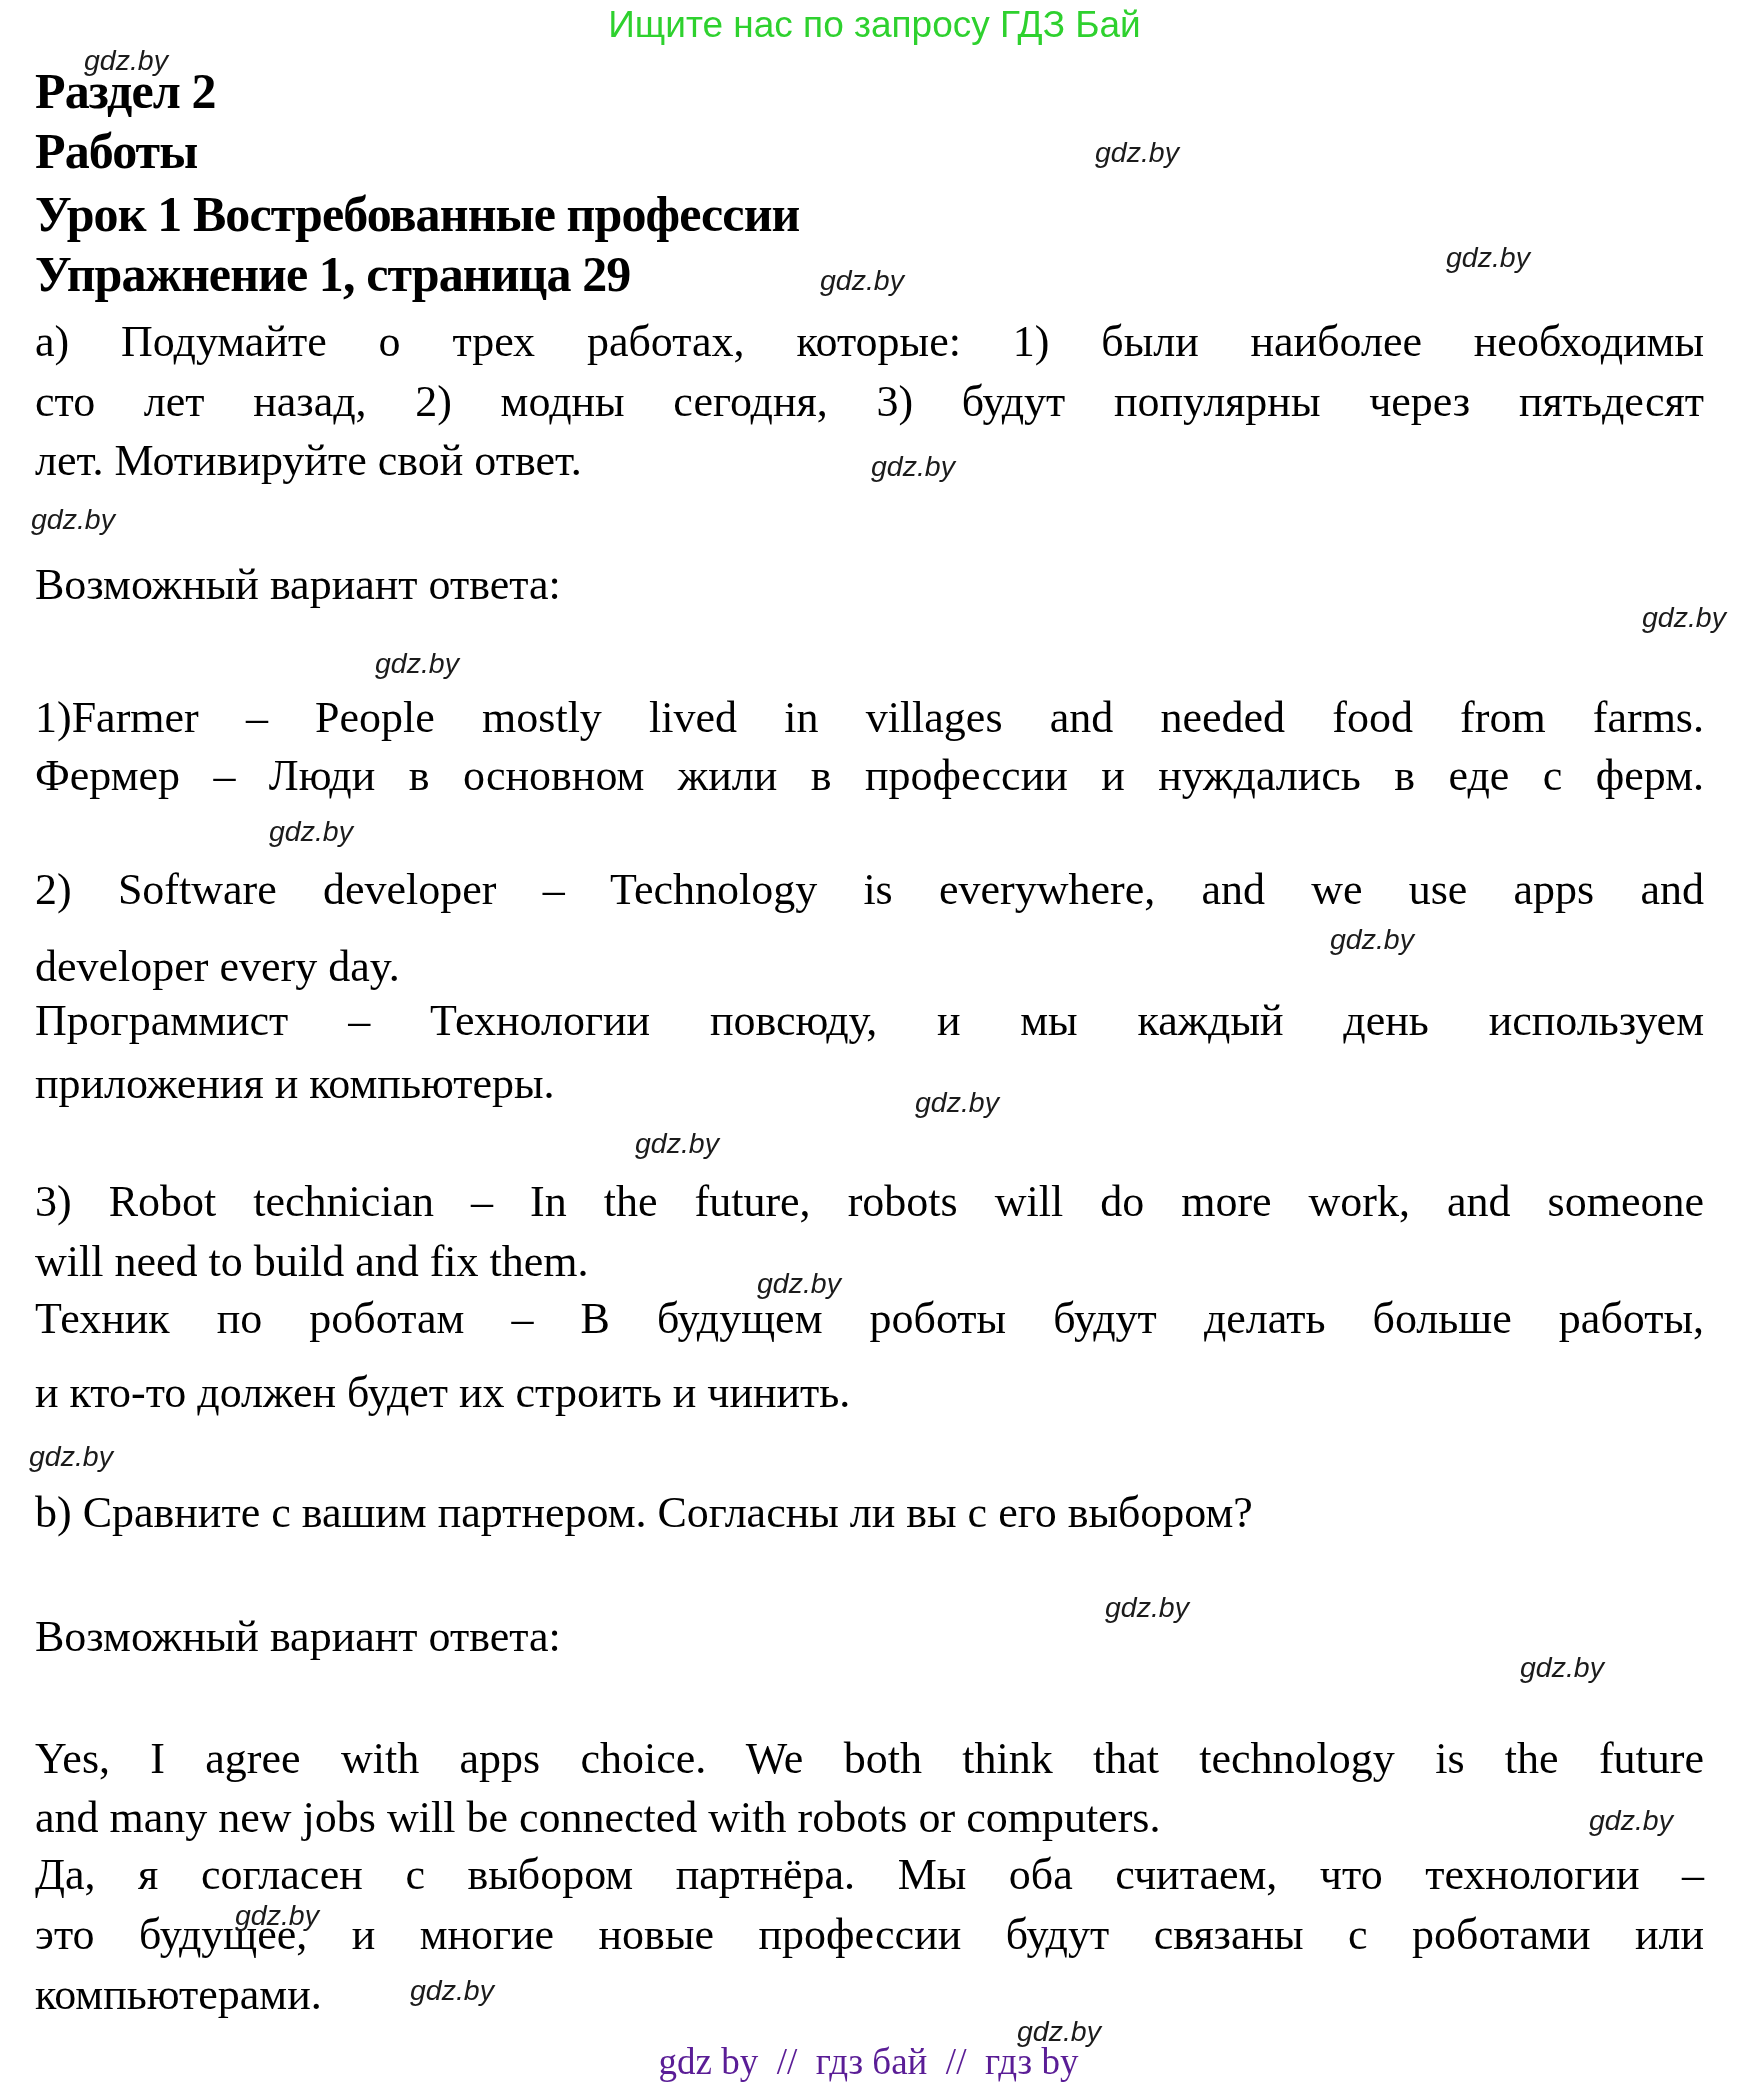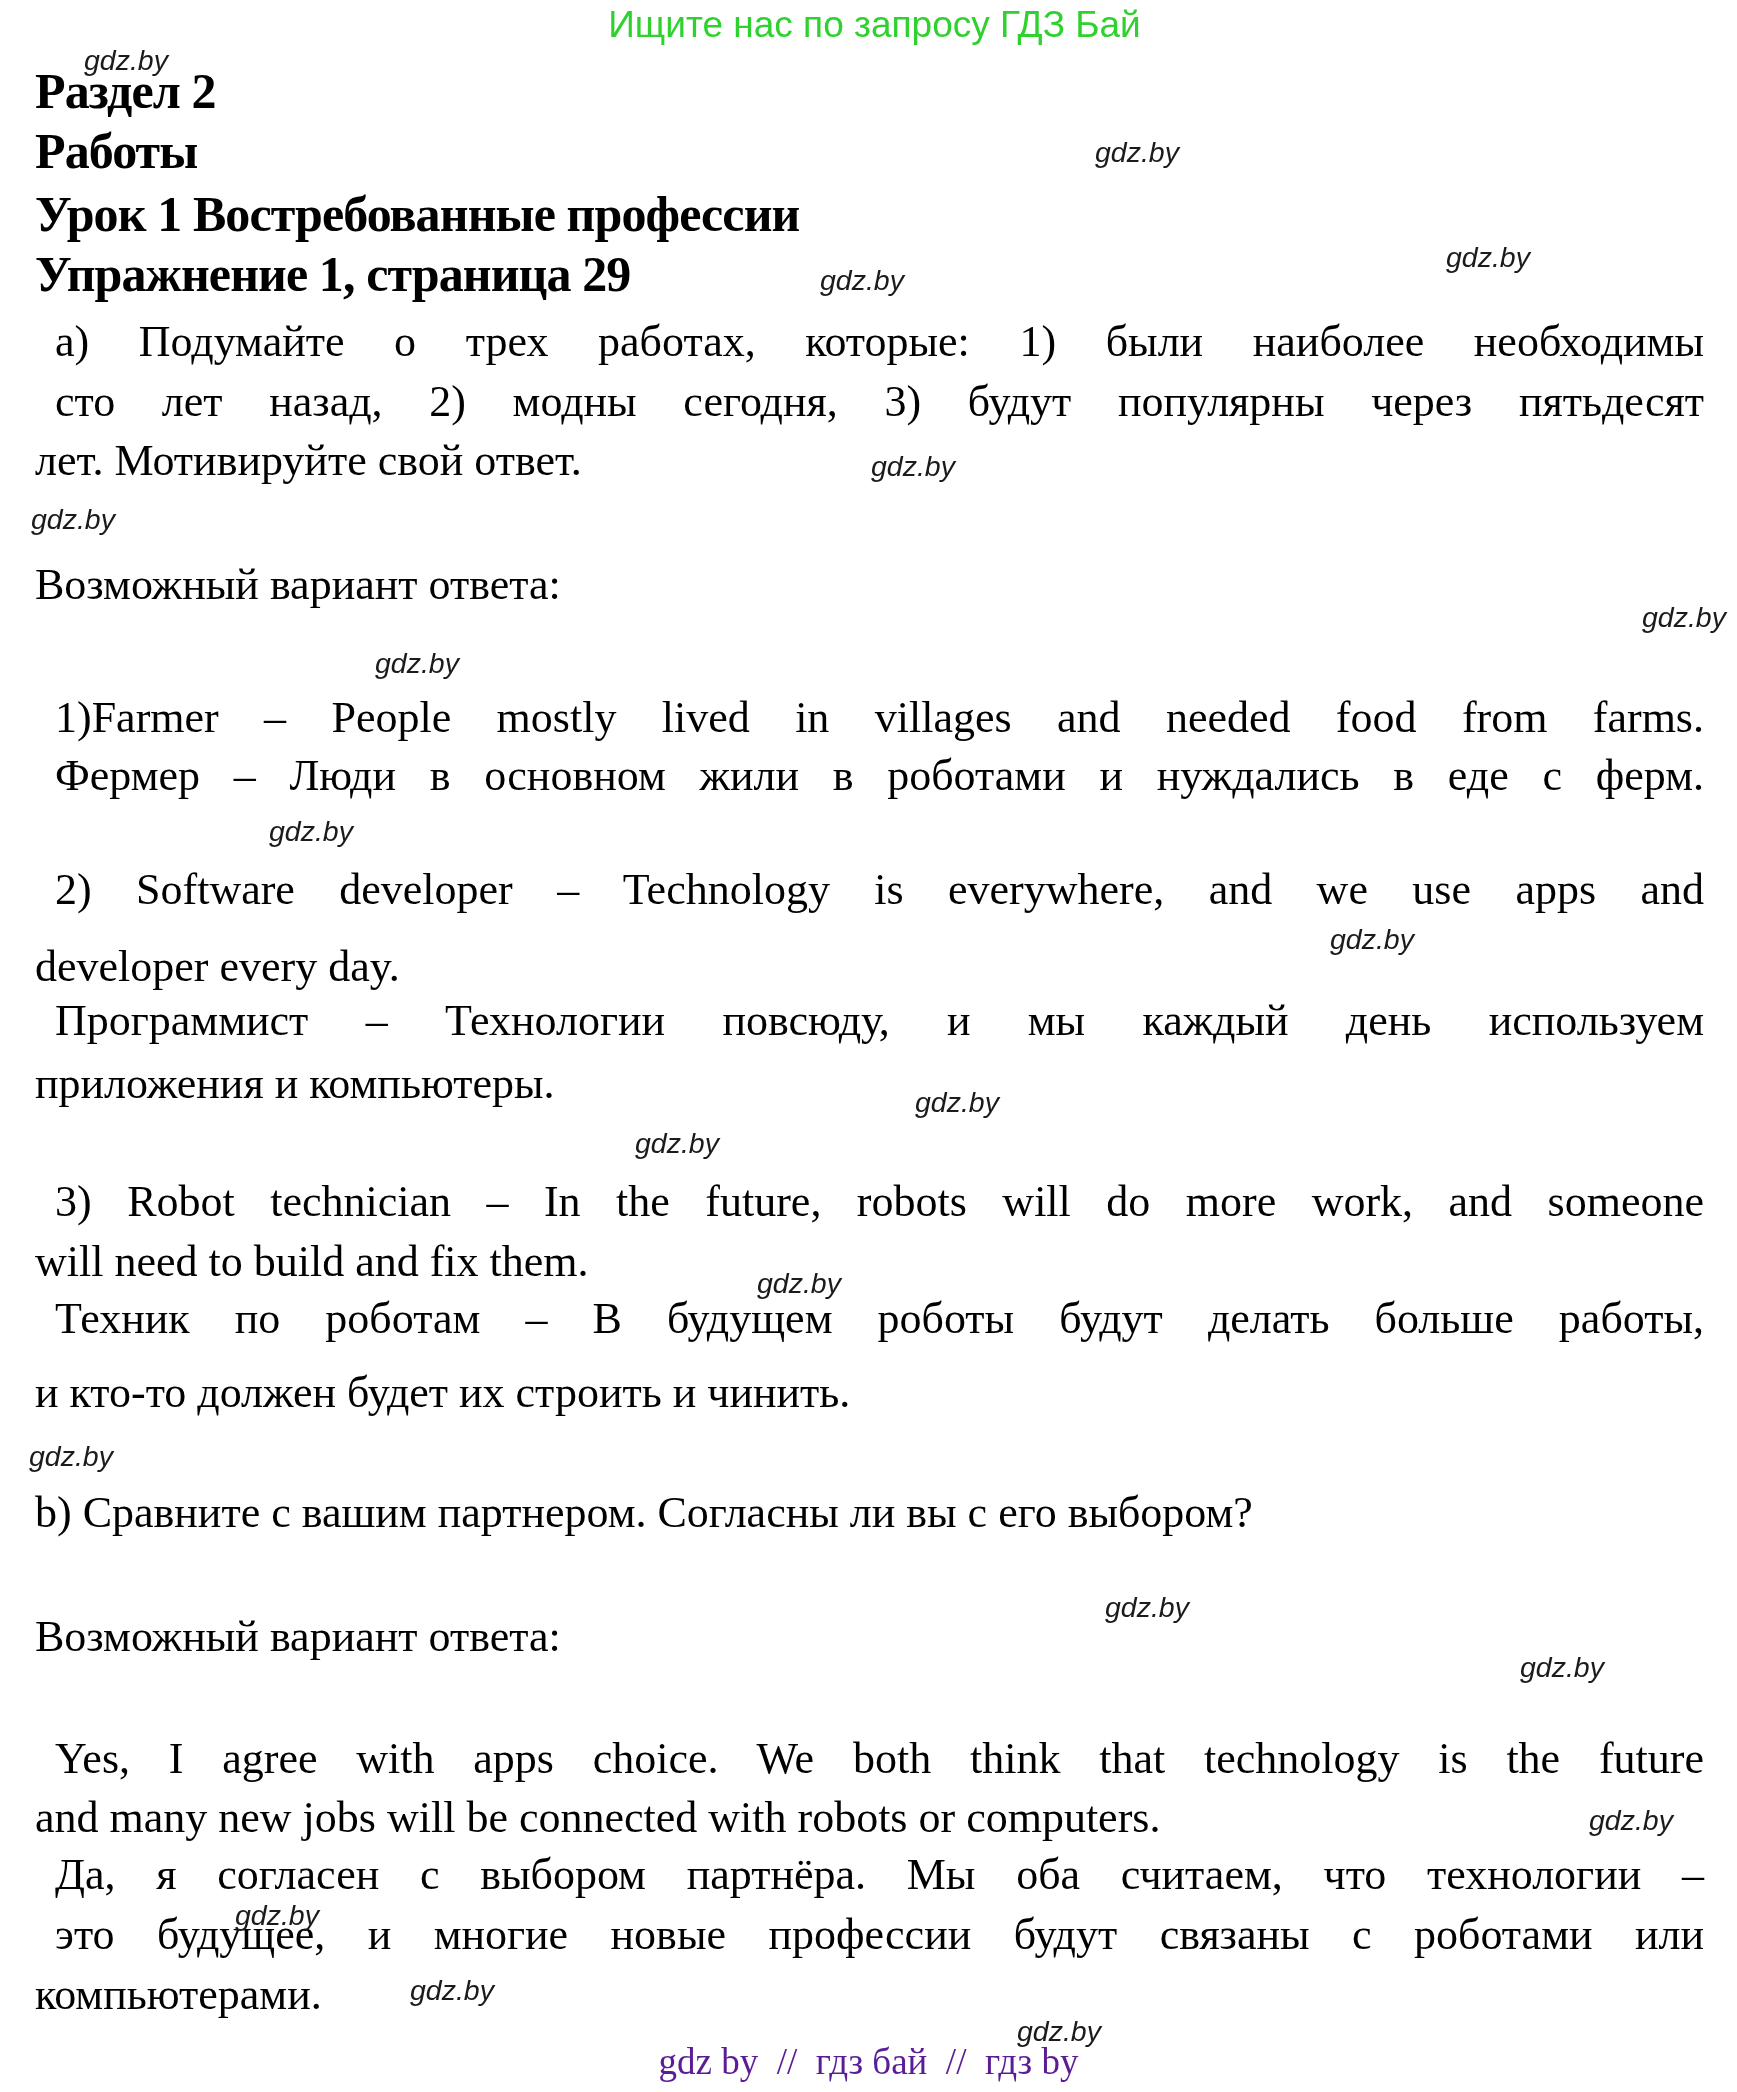--- a/index.html
+++ b/index.html
@@ -20,21 +20,21 @@
   .hline {
     position:absolute; left:35px; right:33px;
     font-size:50px; font-weight:bold;
     letter-spacing:-0.9px; line-height:1.1;
     white-space:nowrap;
   }
   .line {
     position:absolute; left:35px; right:33px;
     font-size:44px; line-height:1.15;
   }
-  .j { text-align:justify; text-align-last:justify;margin-left:20px; }
+  .j { text-align:justify; text-align-last:justify; }
   .wm {
     position:absolute;
     font-family:"Liberation Sans", sans-serif;
     font-size:28.5px; color:#1b1b1b;
     white-space:nowrap;
     font-style:italic;
   }
   .footer {
     position:absolute; left:0; right:0; top:2040px;
     text-align:center;
@@ -55,21 +55,21 @@
   <div class="hline" style="top:187px">Урок 1 Востребованные профессии</div>
   <div class="hline" style="top:247px">Упражнение 1, страница 29</div>
 
   <div class="line j" style="top:317px">а) Подумайте о трех работах, которые: 1) были наиболее необходимы</div>
   <div class="line j" style="top:377px">сто лет назад, 2) модны сегодня, 3) будут популярны через пятьдесят</div>
   <div class="line" style="top:436px">лет. Мотивируйте свой ответ.</div>
 
   <div class="line" style="top:560px">Возможный вариант ответа:</div>
 
   <div class="line j" style="top:693px">1)Farmer – People mostly lived in villages and needed food from farms.</div>
-  <div class="line j" style="top:751px">Фермер – Люди в основном жили в роботами и нуждались в еде с ферм.</div>
+  <div class="line j" style="top:751px">Фермер – Люди в основном жили в профессии и нуждались в еде с ферм.</div>
 
   <div class="line j" style="top:865px">2) Software developer – Technology is everywhere, and we use apps and</div>
   <div class="line" style="top:942px">developer every day.</div>
   <div class="line j" style="top:996px">Программист – Технологии повсюду, и мы каждый день используем</div>
   <div class="line" style="top:1059px">приложения и компьютеры.</div>
 
   <div class="line j" style="top:1177px">3) Robot technician – In the future, robots will do more work, and someone</div>
   <div class="line" style="top:1237px">will need to build and fix them.</div>
   <div class="line j" style="top:1294px">Техник по роботам – В будущем роботы будут делать больше работы,</div>
   <div class="line" style="top:1368px">и кто-то должен будет их строить и чинить.</div>

